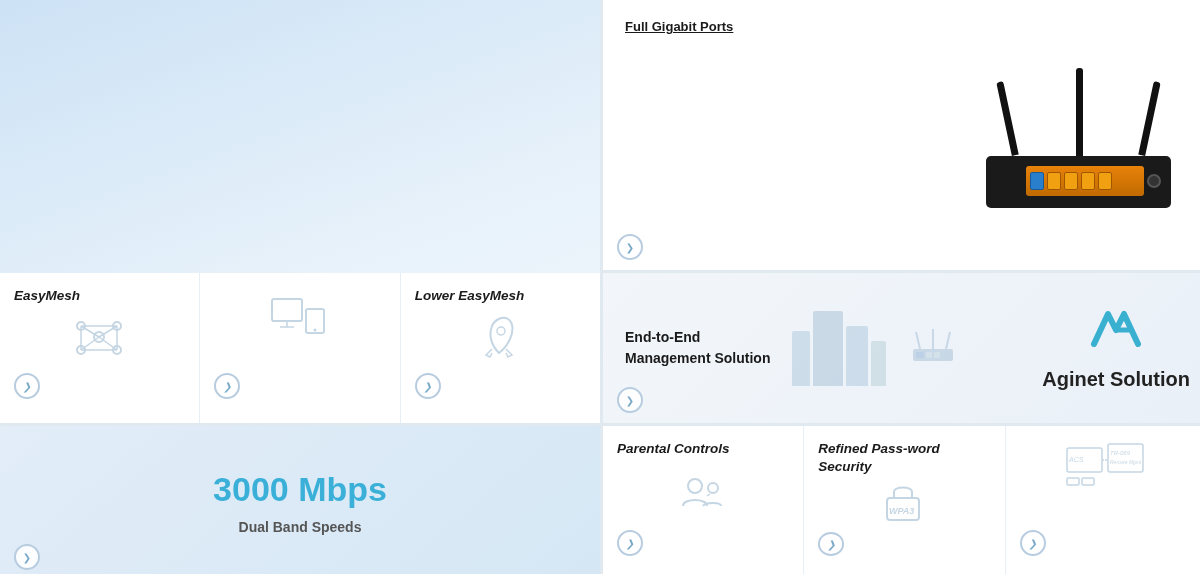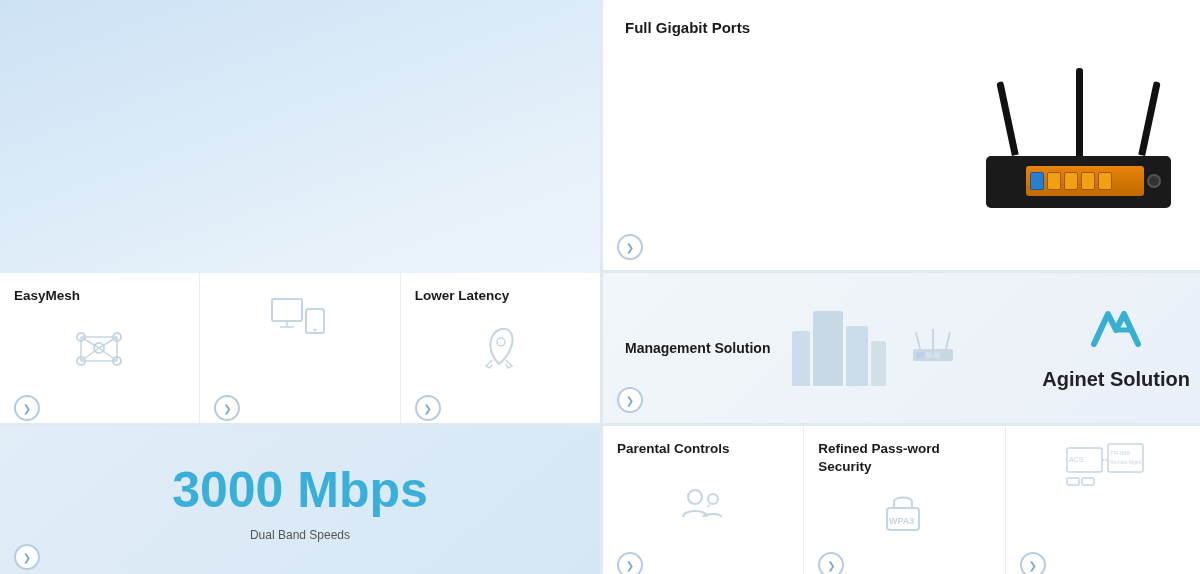--- a/index.html
+++ b/index.html
@@ -84,26 +84,27 @@
     #cell-bottom-right {
       grid-column: 2 / 4;
       grid-row: 3;
       background: #fff;
       display: flex;
       flex-direction: row;
     }
 
     .feat-cell {
       flex: 1;
-      padding: 14px 10px 2px 14px;
+      padding: 14px 10px 24px 14px;
       border-right: 1px solid #e8eef5;
       display: flex;
       flex-direction: column;
       justify-content: space-between;
       position: relative;
+      font-style: italic;
     }
     .feat-cell:last-child { border-right: none; }
 
     .feat-title {
       font-size: 13.5px;
       font-weight: 700;
       color: #1a1a1a;
       line-height: 1.35;
     }
 
@@ -136,21 +137,21 @@
 
 <div class="main-grid">
 
   <div class="cell" id="cell-wifi6">
     <div class="wifi6-big">WiFi 6</div>
     <div class="chevron">❯</div>
   </div>
 
   <div class="cell" id="cell-gigabit">
     <div style="flex:0 0 auto;">
-      <div class="feat-title" style="font-size:15px;">Full Gigabit Ports</div>
+      <div class="feat-title" style="font-size:13px;text-decoration:underline;">Full Gigabit Ports</div>
     </div>
     <div style="flex:1; display:flex; justify-content:flex-end; align-items:center;">
 
       <div style="position:relative; width:210px; height:160px;">
 
         <div style="position:absolute; width:7px; height:75px; background:#111; bottom:62px; left:28px; transform:rotate(-12deg); border-radius:3px 3px 0 0;"></div>
         <div style="position:absolute; width:7px; height:88px; background:#111; bottom:62px; left:100px; border-radius:3px 3px 0 0;"></div>
         <div style="position:absolute; width:7px; height:75px; background:#111; bottom:62px; left:170px; transform:rotate(12deg); border-radius:3px 3px 0 0;"></div>
 
         <div style="position:absolute; bottom:10px; left:10px; width:185px; height:52px; background:#1a1a1a; border-radius:5px;">
@@ -165,20 +166,21 @@
 
           <div style="position:absolute; top:18px; right:10px; width:14px; height:14px; background:#333; border-radius:50%; border:2px solid #555;"></div>
         </div>
       </div>
     </div>
     <div class="chevron" style="position:absolute; bottom:10px; left:14px;">❯</div>
   </div>
 
   <div class="cell" id="cell-mgmt">
     <div style="display:flex;flex-direction:column;gap:2px;flex:0 0 auto;">
+      <div class="feat-title" style="font-size:14px;">End-to-End</div>
       <div class="feat-title" style="font-size:14px;">Management Solution</div>
     </div>
 
     <div style="display:flex;align-items:flex-end;gap:3px;margin:0 10px;opacity:0.25;">
       <div style="width:18px;height:55px;background:#6a9abf;border-radius:2px 2px 0 0;"></div>
       <div style="width:30px;height:75px;background:#5a8aaf;border-radius:2px 2px 0 0;"></div>
       <div style="width:22px;height:60px;background:#6a9abf;border-radius:2px 2px 0 0;"></div>
       <div style="width:15px;height:45px;background:#7aabb0;border-radius:2px 2px 0 0;"></div>
     </div>
 
@@ -233,36 +235,36 @@
           <line x1="8" y1="34" x2="38" y2="34" stroke="#5a8ab0" stroke-width="1.5"></line>
           <line x1="23" y1="34" x2="23" y2="40" stroke="#5a8ab0" stroke-width="1.5"></line>
           <line x1="16" y1="40" x2="30" y2="40" stroke="#5a8ab0" stroke-width="1.5"></line>
           <rect x="42" y="22" width="18" height="24" rx="2" fill="none" stroke="#5a8ab0" stroke-width="2"></rect>
           <circle cx="51" cy="43" r="1.5" fill="#5a8ab0"></circle>
         </svg>
       </div>
       <div class="chevron" style="position:static;margin-top:4px;">❯</div>
     </div>
     <div class="feat-cell">
-      <div class="feat-title">Lower Latency</div>
+      <div class="feat-title">Lower EasyMesh</div>
       <div class="feat-icon">
         <svg width="58" height="52" viewBox="0 0 58 52" opacity="0.35">
           <path d="M29 42 C22 35 18 25 22 15 C25 8 33 5 38 8 C43 11 44 19 40 28 C36 37 29 42 29 42Z" fill="none" stroke="#5a8ab0" stroke-width="2"></path>
           <circle cx="31" cy="20" r="4" fill="none" stroke="#5a8ab0" stroke-width="1.5"></circle>
           <path d="M22 38 L16 44 L20 46 L22 42" fill="none" stroke="#5a8ab0" stroke-width="1.5"></path>
           <path d="M36 38 L42 44 L38 46 L36 42" fill="none" stroke="#5a8ab0" stroke-width="1.5"></path>
         </svg>
       </div>
       <div class="chevron" style="position:static;margin-top:4px;">❯</div>
     </div>
   </div>
 
   <div class="cell" id="cell-speed" style="grid-column:1;grid-row:3;background:linear-gradient(140deg,#e2edf8,#d5e7f5);display:flex;flex-direction:column;align-items:center;justify-content:center;gap:4px;">
-    <div style="font-size:50px;font-weight:900;color:#3ab0d8;line-height:1;text-align:right;">3000 Mbps</div>
-    <div style="font-size:12px;color:#555;font-weight:400;margin-top:9px;">Dual Band Speeds</div>
+    <div style="font-size:34px;font-weight:900;color:#3ab0d8;line-height:1;text-align:right;">3000 Mbps</div>
+    <div style="font-size:14px;color:#555;font-weight:700;margin-top:9px;">Dual Band Speeds</div>
     <div class="chevron" style="position:absolute;bottom:10px;left:14px;">❯</div>
   </div>
 
   <div class="cell" id="cell-bottom-right" style="grid-column:2/4;grid-row:3;display:flex;flex-direction:row;">
 
     <div class="feat-cell">
       <div class="feat-title">Parental Controls</div>
       <div class="feat-icon">
         <svg width="55" height="48" viewBox="0 0 55 48" opacity="0.35">
           <circle cx="20" cy="18" r="7" fill="none" stroke="#5a8ab0" stroke-width="2"></circle>

